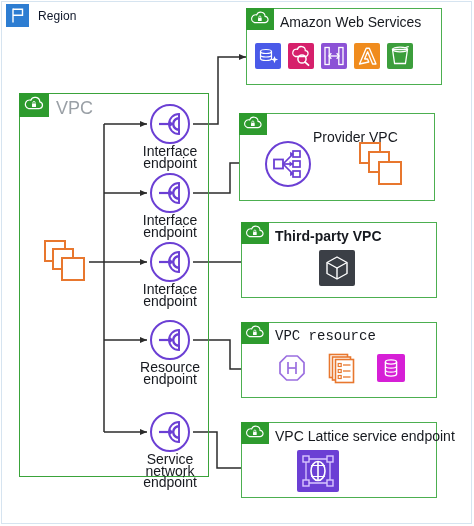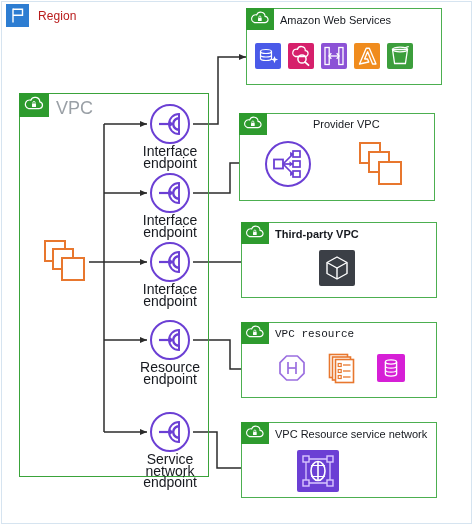--- a/index.html
+++ b/index.html
@@ -14,21 +14,21 @@
   svg.layer{position:absolute;left:0;top:0;width:474px;height:526px;overflow:visible;}
   #wires{z-index:1;}
 
   
   #region-frame{
     position:absolute;left:1px;top:1px;width:471px;height:523px;
     border:1px solid #d6e4f0;box-sizing:border-box;z-index:0;
   }
   #region-header{position:absolute;left:6px;top:4px;display:flex;align-items:center;z-index:4;}
   #region-flag{width:23px;height:23px;background:#2d7dd2;display:block;}
-  #region-label{margin-left:9px;color:#b91c1c;font-size:12px;letter-spacing:.1px;}
+  #region-label{margin-left:9px;color:#0f172a;font-size:12px;letter-spacing:.1px;}
 
   
   #vpc-box{
     position:absolute;left:19px;top:93px;width:190px;height:384px;
     border:1.6px solid #3aa33a;box-sizing:border-box;background:transparent;z-index:2;
   }
   #vpc-badge{position:absolute;left:19px;top:93px;width:30px;height:24px;background:#2e9b2e;z-index:3;}
   #vpc-title{position:absolute;left:56px;top:98px;color:#9aa0a6;font-size:18px;z-index:3;}
 
   
@@ -38,21 +38,21 @@
     font-size:14px;color:#16191f;line-height:11.6px;margin-top:1px;
     font-family:"Liberation Sans", sans-serif;
   }
 
   
   #src-instances{position:absolute;left:41px;top:237px;width:48px;height:48px;z-index:3;}
 
   
   .panel{position:absolute;border:1.4px solid #4caf50;box-sizing:border-box;background:#fff;z-index:2;}
   .panel-badge{position:absolute;width:28px;height:22px;background:#2e9b2e;z-index:3;}
-  .panel-title{position:absolute;font-size:11px;color:#16191f;z-index:3;white-space:nowrap;}
+  .panel-title{position:absolute;font-size:14px;color:#16191f;z-index:3;white-space:nowrap;}
   .panel-body{position:absolute;display:flex;align-items:center;z-index:3;}
 
   .svc-tile{width:26px;height:26px;display:block;border-radius:2px;}
 </style>
 </head>
 <body>
 
 <div id="canvas">
 
   <div id="region-frame"></div>
@@ -260,21 +260,21 @@
 
   <div class="panel" style="left:239px;top:113px;width:196px;height:88px;"></div>
   <div class="panel-badge" style="left:239px;top:113px;">
     <svg width="28" height="22" viewBox="0 0 28 22">
       <rect width="28" height="22" fill="#2e9b2e"></rect>
       <path d="M8.6 14.6 h10.2 a3.1 3.1 0 0 0 .3 -6.2 a4.35 4.35 0 0 0 -8.4 -1.5 a3.35 3.35 0 0 0 -2.1 7.7 z" fill="none" stroke="#ffffff" stroke-width="1.15"></path>
       <rect x="12" y="10" width="3.7" height="3.1" rx="0.5" fill="#ffffff"></rect>
       <path d="M12.85 10 v-1 a1 1 0 0 1 2 0 v1" fill="none" stroke="#ffffff" stroke-width="0.8"></path>
     </svg>
   </div>
-  <div class="panel-title" style="left:273px;top:118px;padding-left:40px;">Provider VPC</div>
+  <div class="panel-title" style="left:273px;top:129px;padding-left:40px;">Provider VPC</div>
   <div class="panel-body" style="left:264px;top:139px;">
     <span>
       <svg width="48" height="48" viewBox="0 0 48 48">
         <circle cx="24" cy="24" r="22" fill="#ffffff" stroke="#6b3fd4" stroke-width="2"></circle>
         <rect x="10" y="19.5" width="9" height="9" fill="none" stroke="#6b3fd4" stroke-width="1.8"></rect>
         <rect x="29" y="11" width="7" height="6" fill="none" stroke="#6b3fd4" stroke-width="1.7"></rect>
         <rect x="29" y="21" width="7" height="6" fill="none" stroke="#6b3fd4" stroke-width="1.7"></rect>
         <rect x="29" y="31" width="7" height="6" fill="none" stroke="#6b3fd4" stroke-width="1.7"></rect>
         <path d="M19 24 L29 14" stroke="#6b3fd4" stroke-width="1.7"></path>
         <path d="M19 24 H29" stroke="#6b3fd4" stroke-width="1.7"></path>
@@ -359,21 +359,21 @@
 
   <div class="panel" style="left:241px;top:422px;width:196px;height:76px;"></div>
   <div class="panel-badge" style="left:241px;top:422px;">
     <svg width="28" height="22" viewBox="0 0 28 22">
       <rect width="28" height="22" fill="#2e9b2e"></rect>
       <path d="M8.6 14.6 h10.2 a3.1 3.1 0 0 0 .3 -6.2 a4.35 4.35 0 0 0 -8.4 -1.5 a3.35 3.35 0 0 0 -2.1 7.7 z" fill="none" stroke="#ffffff" stroke-width="1.15"></path>
       <rect x="12" y="10" width="3.7" height="3.1" rx="0.5" fill="#ffffff"></rect>
       <path d="M12.85 10 v-1 a1 1 0 0 1 2 0 v1" fill="none" stroke="#ffffff" stroke-width="0.8"></path>
     </svg>
   </div>
-  <div class="panel-title" style="left:275px;top:428px;">VPC Resource service network</div>
+  <div class="panel-title" style="left:275px;top:428px;">VPC Lattice service endpoint</div>
   <div class="panel-body" style="left:297px;top:450px;">
     <span>
       <svg width="42" height="42" viewBox="0 0 42 42">
         <rect width="42" height="42" rx="2" fill="#6b3fd4"></rect>
         <rect x="6" y="6" width="6" height="6" fill="none" stroke="#d9c7ff" stroke-width="1.4"></rect>
         <rect x="30" y="6" width="6" height="6" fill="none" stroke="#d9c7ff" stroke-width="1.4"></rect>
         <rect x="6" y="30" width="6" height="6" fill="none" stroke="#d9c7ff" stroke-width="1.4"></rect>
         <rect x="30" y="30" width="6" height="6" fill="none" stroke="#d9c7ff" stroke-width="1.4"></rect>
         <path d="M12 9 H30 M12 33 H30 M9 12 V30 M33 12 V30" stroke="#d9c7ff" stroke-width="1.3"></path>
         <ellipse cx="21" cy="21" rx="7" ry="9.5" fill="none" stroke="#ffffff" stroke-width="1.6"></ellipse>

